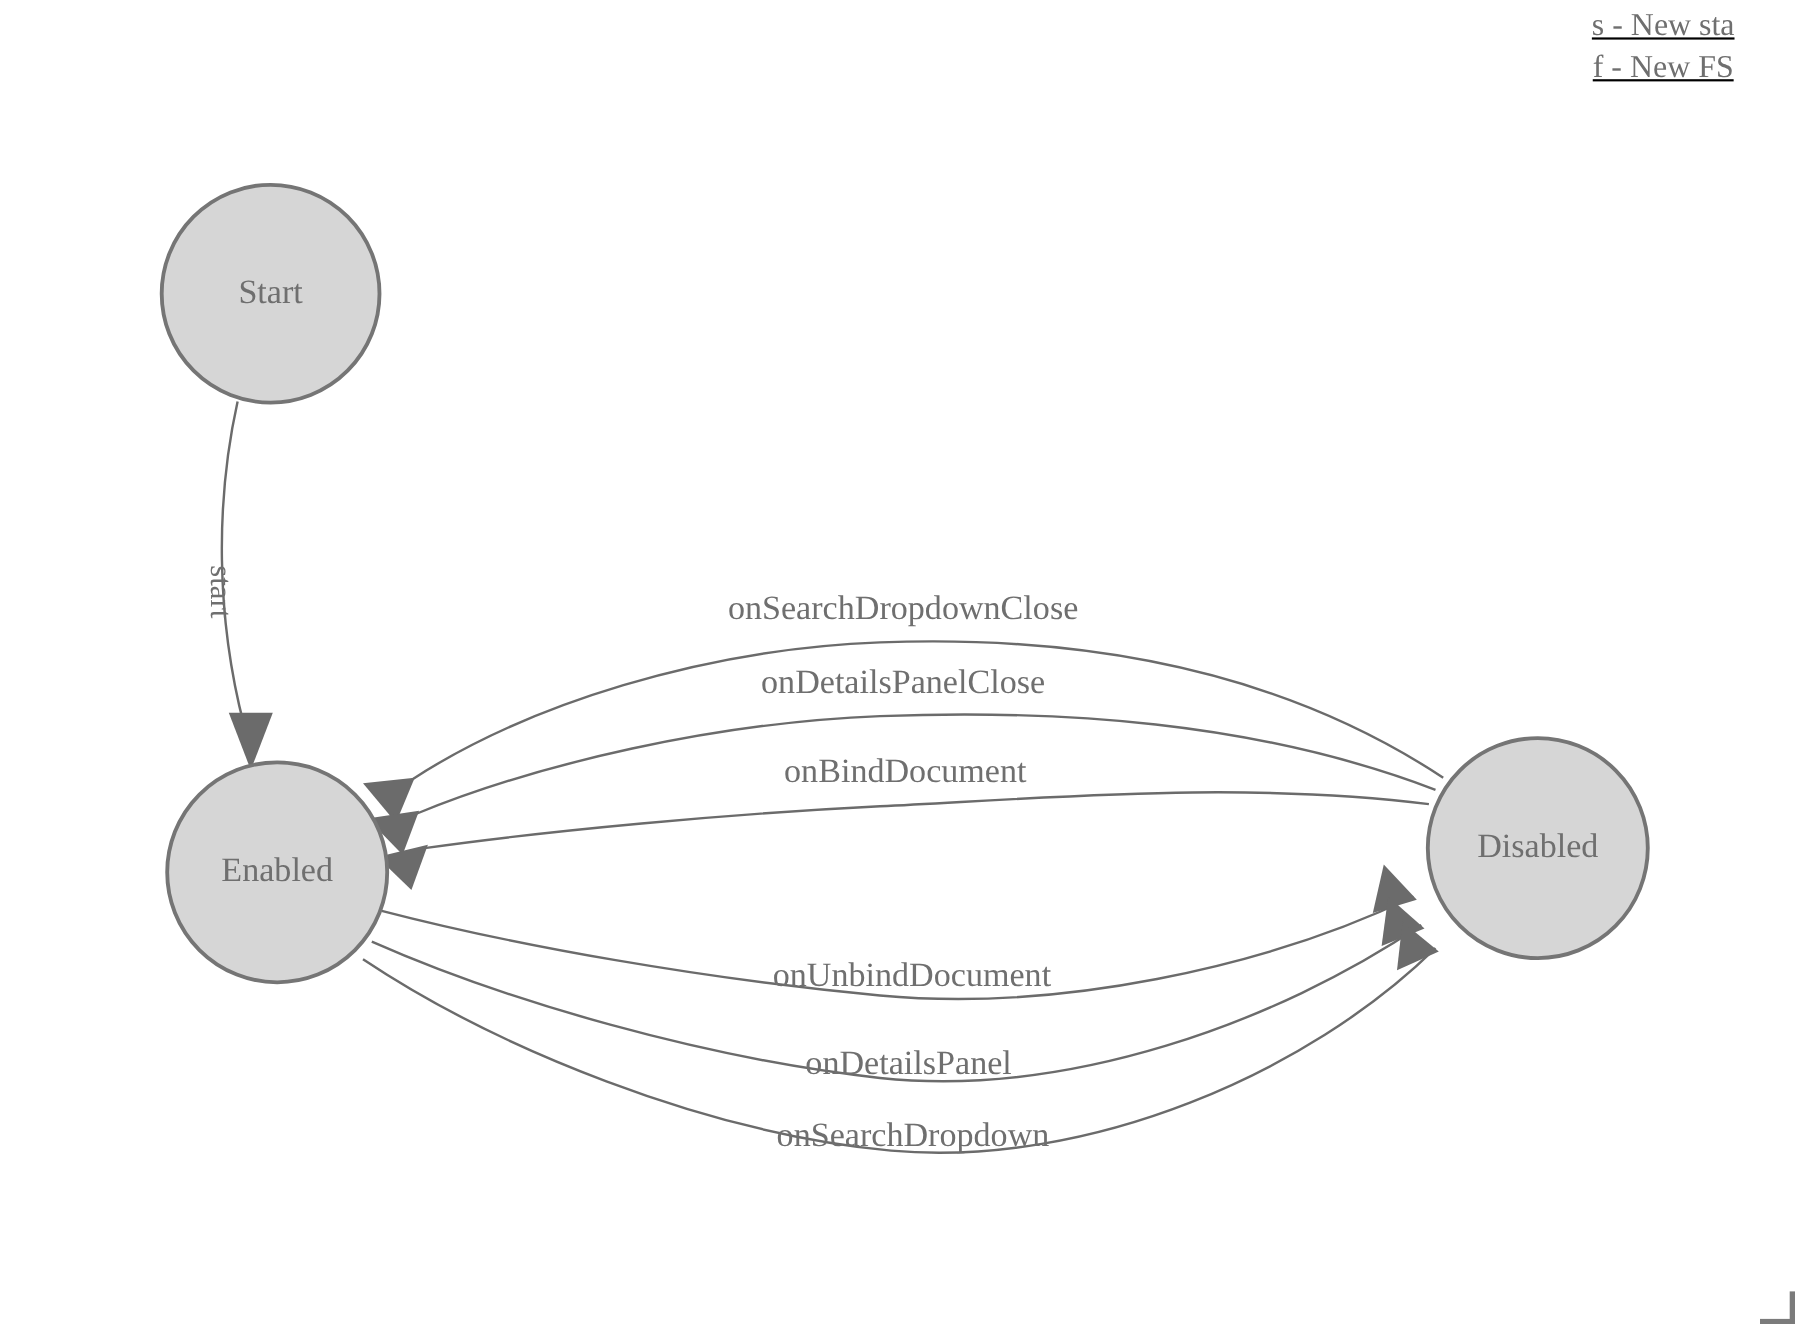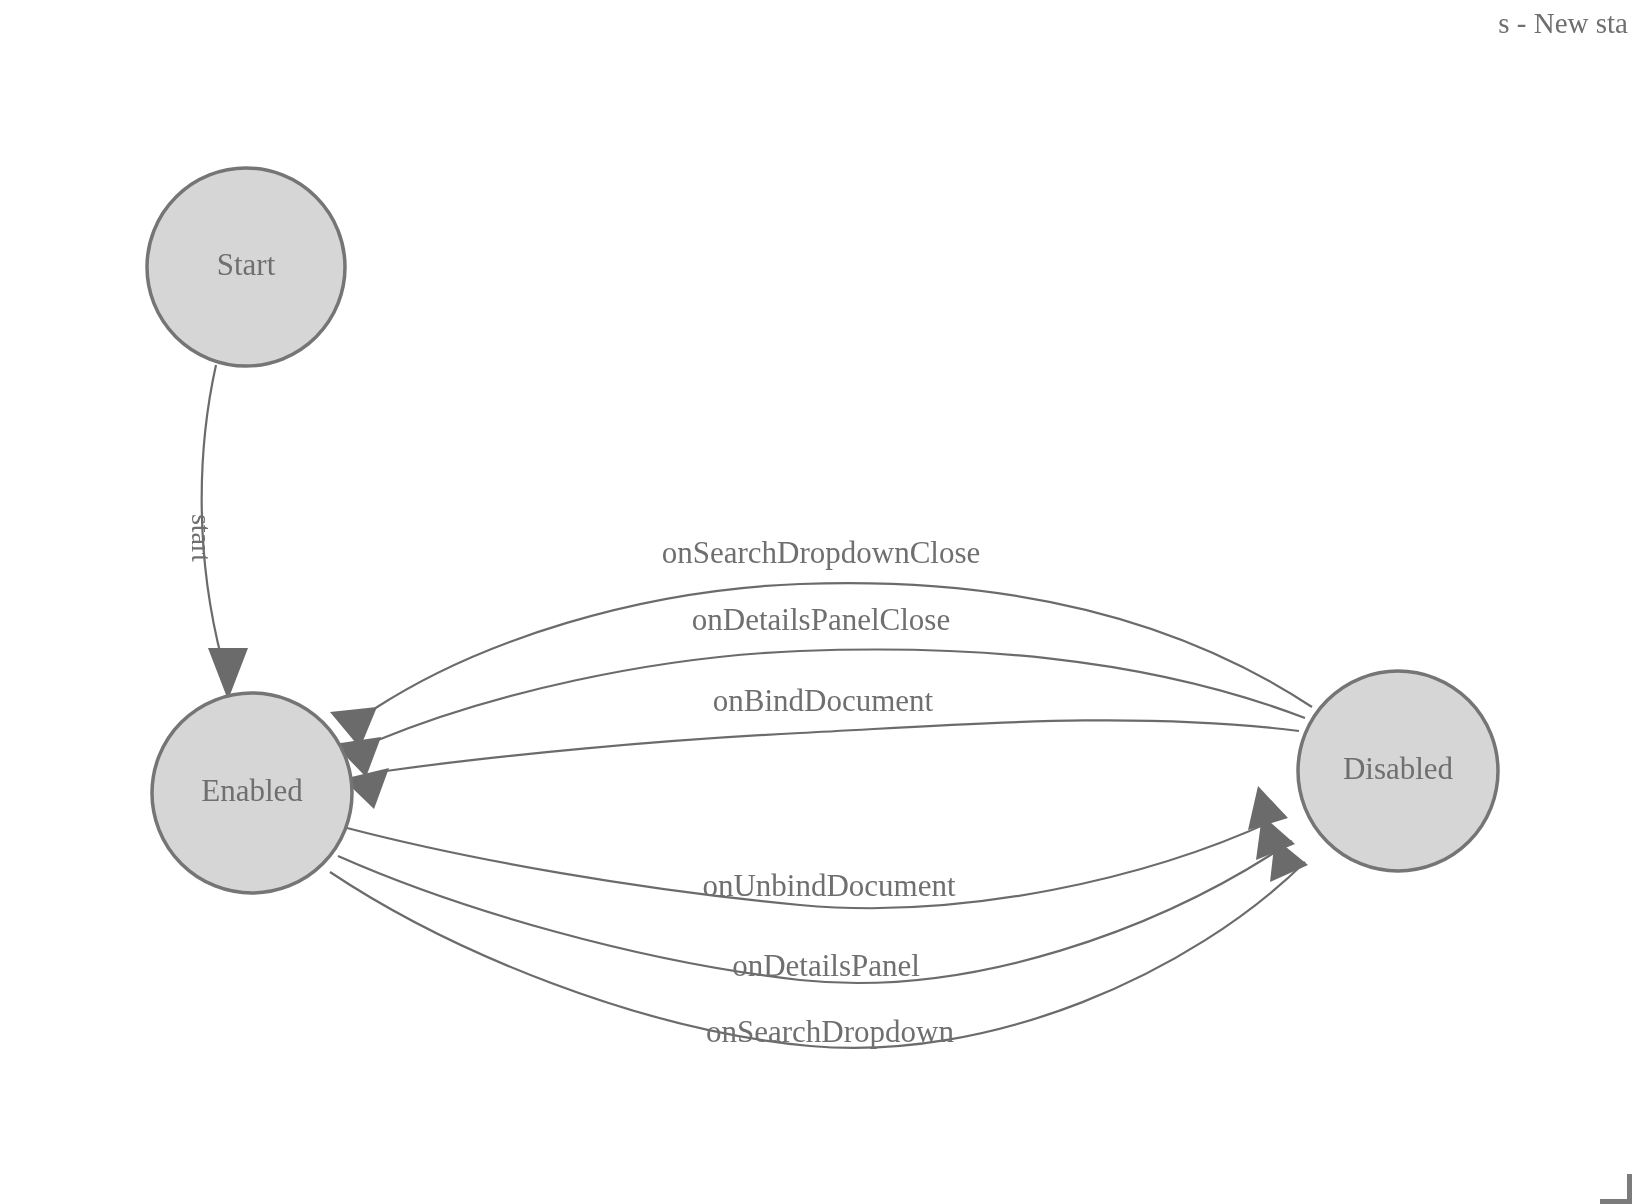--- a/index.html
+++ b/index.html
@@ -55,27 +55,28 @@
     text-anchor: middle;
   }
   .start-edge-label {
     fill: #6f6f6f;
     font-family: "Liberation Serif", "DejaVu Serif", serif;
     font-size: 28px;
     text-anchor: middle;
   }
   #help-panel {
     position: absolute;
-    right: 4px;
+    right: 15px;
     top: 0;
     padding: 4px 0 0 0;
-    text-align: right;
+    text-align: center;
     white-space: nowrap;
     overflow: hidden;
     width: 210px;
+    text-decoration: underline;
   }
   .help-line {
     color: #6f6f6f;
     font-family: "Liberation Serif", "DejaVu Serif", serif;
     font-size: 29px;
     line-height: 38px;
     white-space: nowrap;
   }
   #corner-handle {
     position: absolute;
@@ -149,17 +150,18 @@
 
     <g>
       <circle class="node-circle" cx="1398" cy="771" r="100"></circle>
       <text class="node-label" x="1398" y="772">Disabled</text>
     </g>
 
   </svg>
 
   <div id="help-panel">
     <div class="help-line">s - New sta</div>
+    <div class="help-line">f - New FS</div>
   </div>
 
   <div id="corner-handle"></div>
 
 </div>
 
 </body></html>

